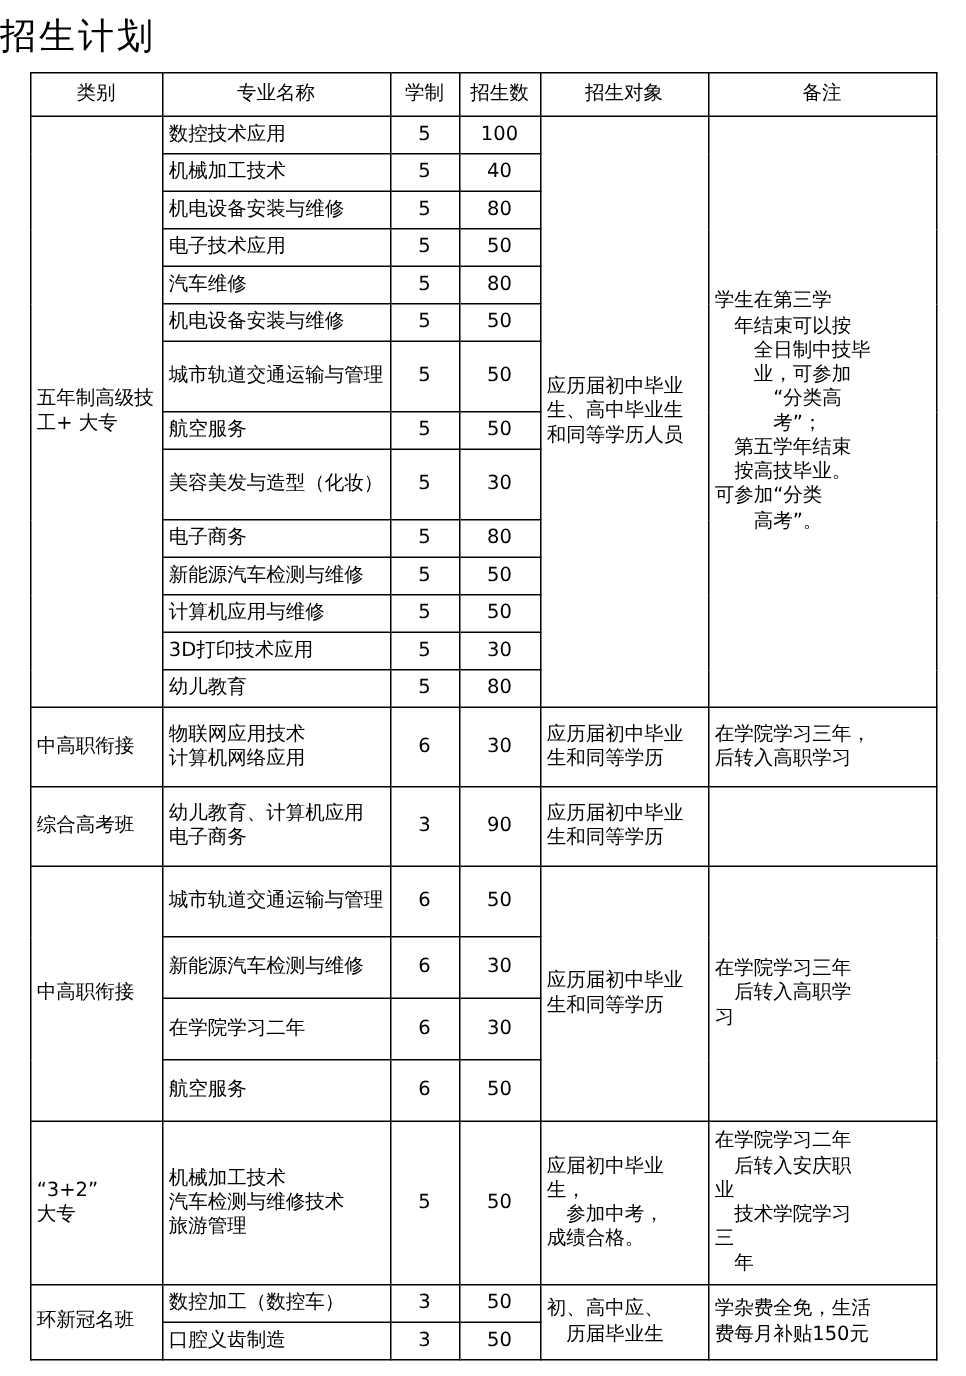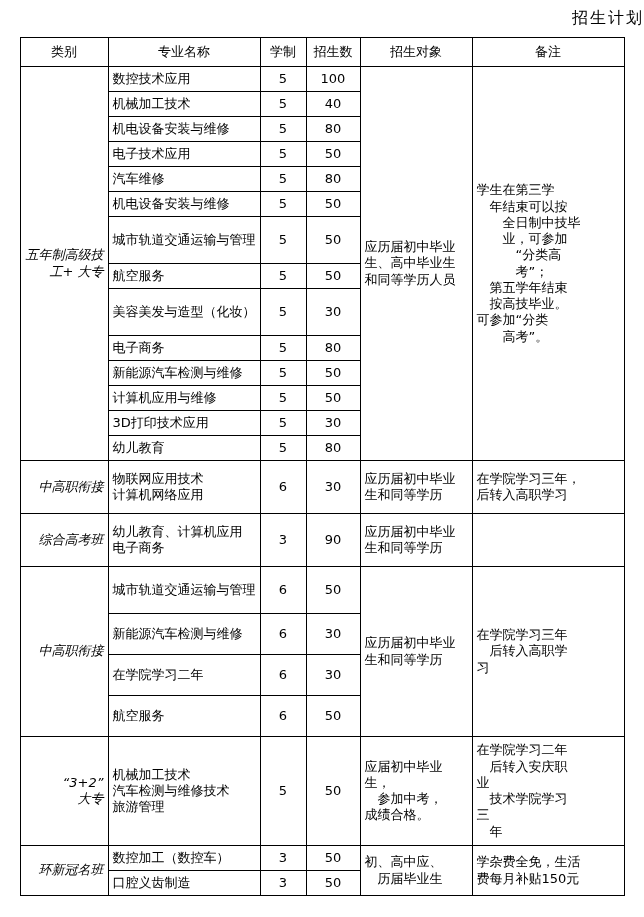--- a/index.html
+++ b/index.html
@@ -14,22 +14,22 @@
     color: #000000;
   }
   .page {
     position: relative;
     width: 644px;
     height: 917px;
     box-sizing: border-box;
     padding: 0;
   }
   .doc-title {
-    text-align: right;
-    font-size: 16px;
+    text-align: left;
+    font-size: 24px;
     font-weight: normal;
     letter-spacing: 2px;
     padding-top: 8px;
     padding-bottom: 8px;
   }
   table.plan {
     border-collapse: collapse;
     width: 604px;
     margin: 0 auto;
     table-layout: fixed;
@@ -40,22 +40,21 @@
     font-weight: normal;
     padding: 2px 4px;
     vertical-align: middle;
     line-height: 1.25;
   }
   th.h {
     height: 24px;
     font-size: 13.5px;
   }
   td.cat {
-    text-align: right;
-    font-style: italic;
+    text-align: left;
   }
   td.major {
     text-align: left;
   }
   td.num {
     text-align: center;
   }
   td.obj {
     text-align: left;
     padding-left: 4px;

